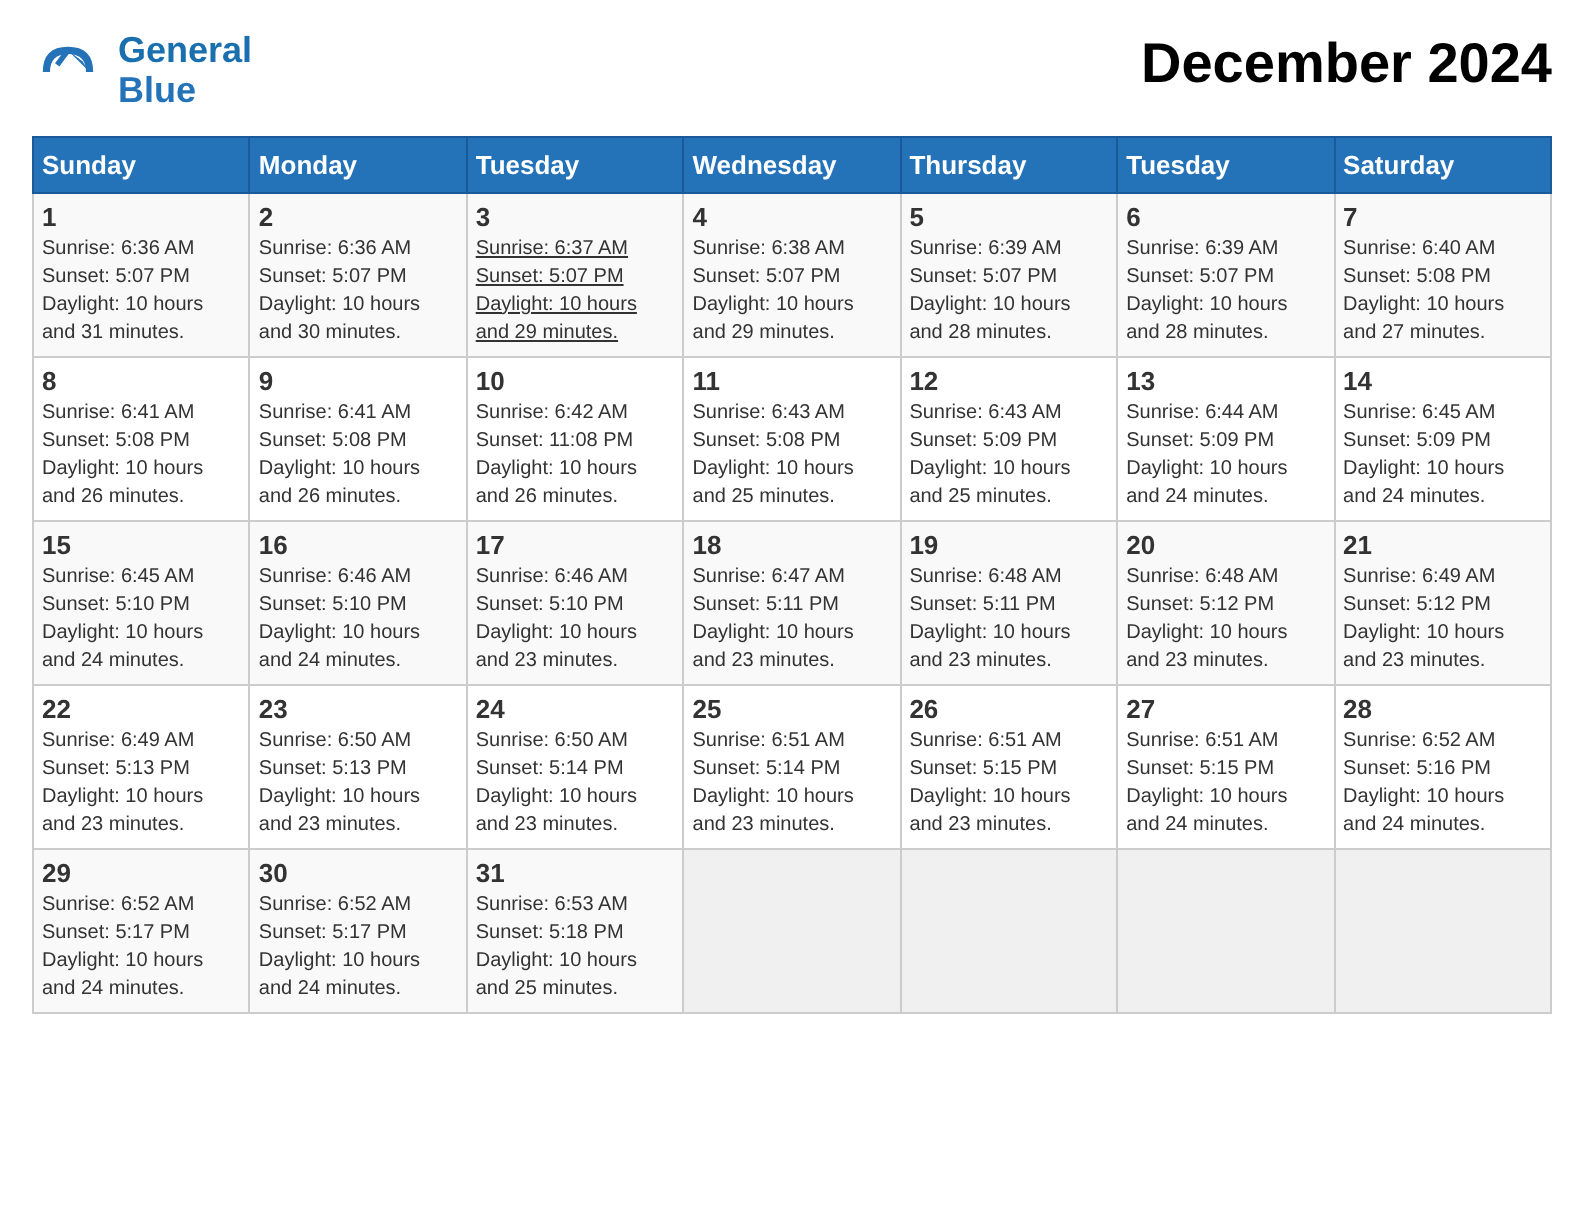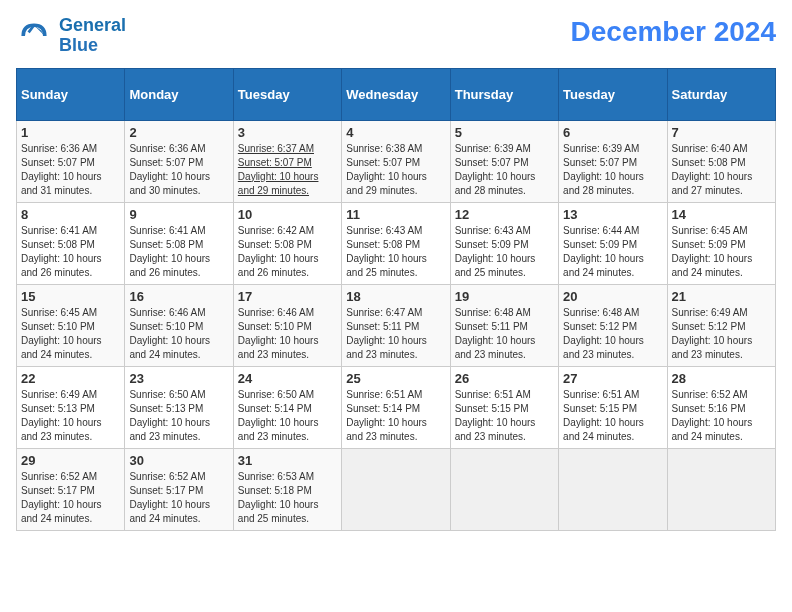--- a/index.html
+++ b/index.html
@@ -33,37 +33,37 @@
     .logo-icon {
       width: 36px;
       height: 36px;
     }
     .title-block {
       text-align: right;
     }
     .month-title {
       font-size: 28px;
       font-weight: bold;
-      color: #3b82f6;
+      color: #000000;
     }
     .location {
       font-size: 14px;
       color: #555;
     }
     table {
       width: 100%;
       border-collapse: collapse;
       table-layout: fixed;
     }
     thead th {
       background-color: #2472b8;
       color: white;
       font-size: 13px;
       font-weight: bold;
-      padding: 18px 4px;
+      padding: 6px 4px;
       text-align: left;
       border: 1px solid #1a5a9a;
     }
     tbody td {
       border: 1px solid #ccc;
       vertical-align: top;
       padding: 4px;
       font-size: 10px;
       color: #333;
       height: 80px;
@@ -184,21 +184,21 @@
         <td>
           <span class="day-num">9</span>
           <div class="day-info" style="white-space: pre-line;">Sunrise: 6:41 AM
 Sunset: 5:08 PM
 Daylight: 10 hours
 and 26 minutes.</div>
         </td>
         <td>
           <span class="day-num">10</span>
           <div class="day-info" style="white-space: pre-line;">Sunrise: 6:42 AM
-Sunset: 5:08 PM
+Sunset: 11:08 PM
 Daylight: 10 hours
 and 26 minutes.</div>
         </td>
         <td>
           <span class="day-num">11</span>
           <div class="day-info" style="white-space: pre-line;">Sunrise: 6:43 AM
 Sunset: 5:08 PM
 Daylight: 10 hours
 and 25 minutes.</div>
         </td>

